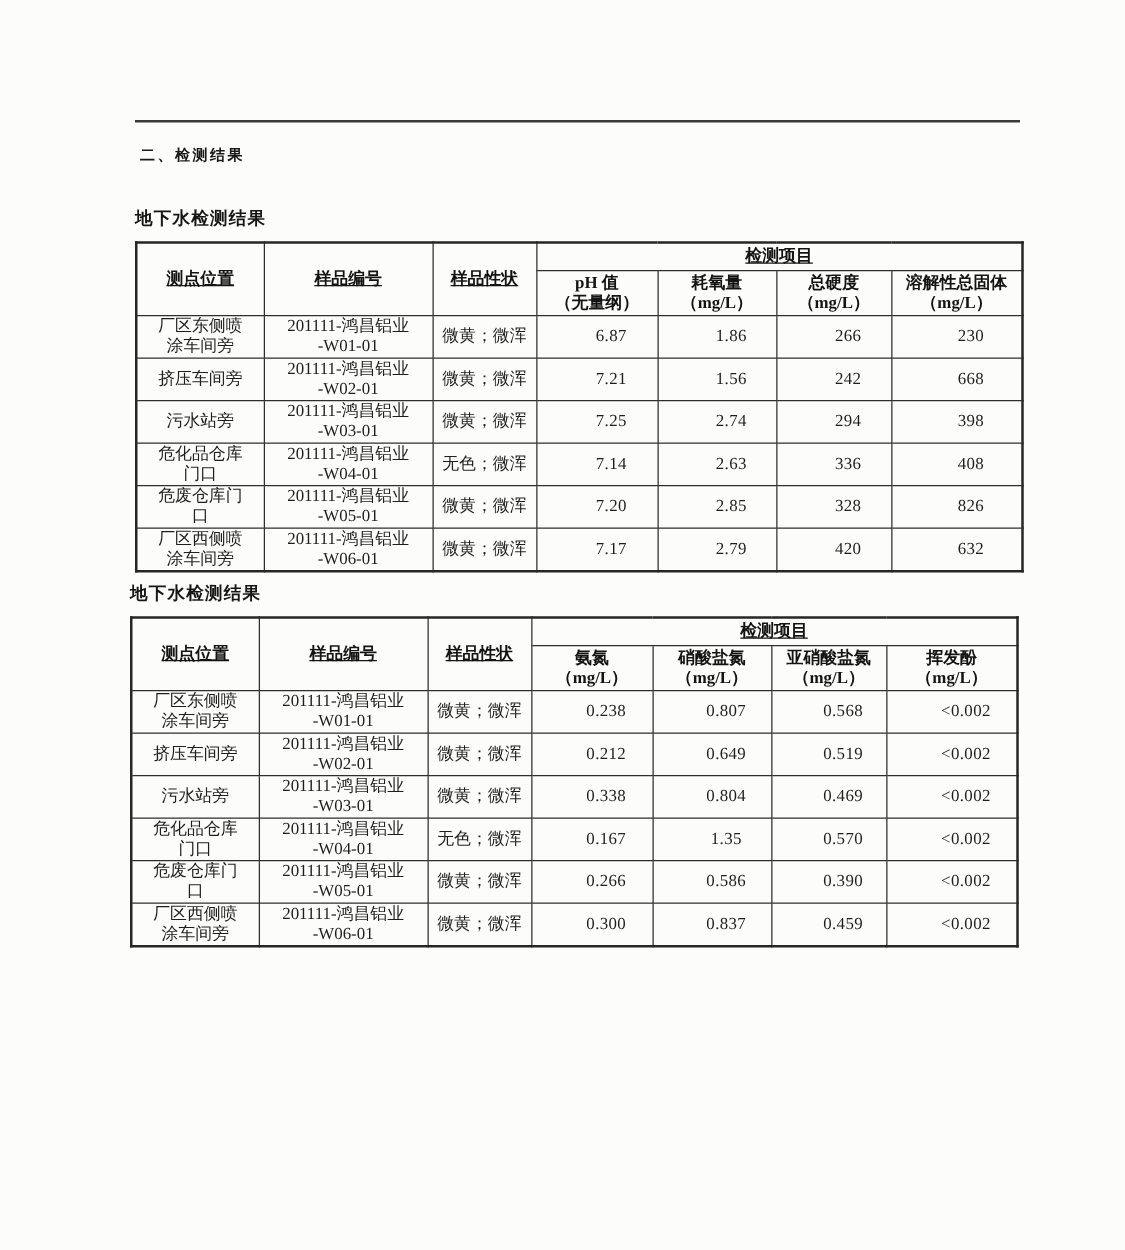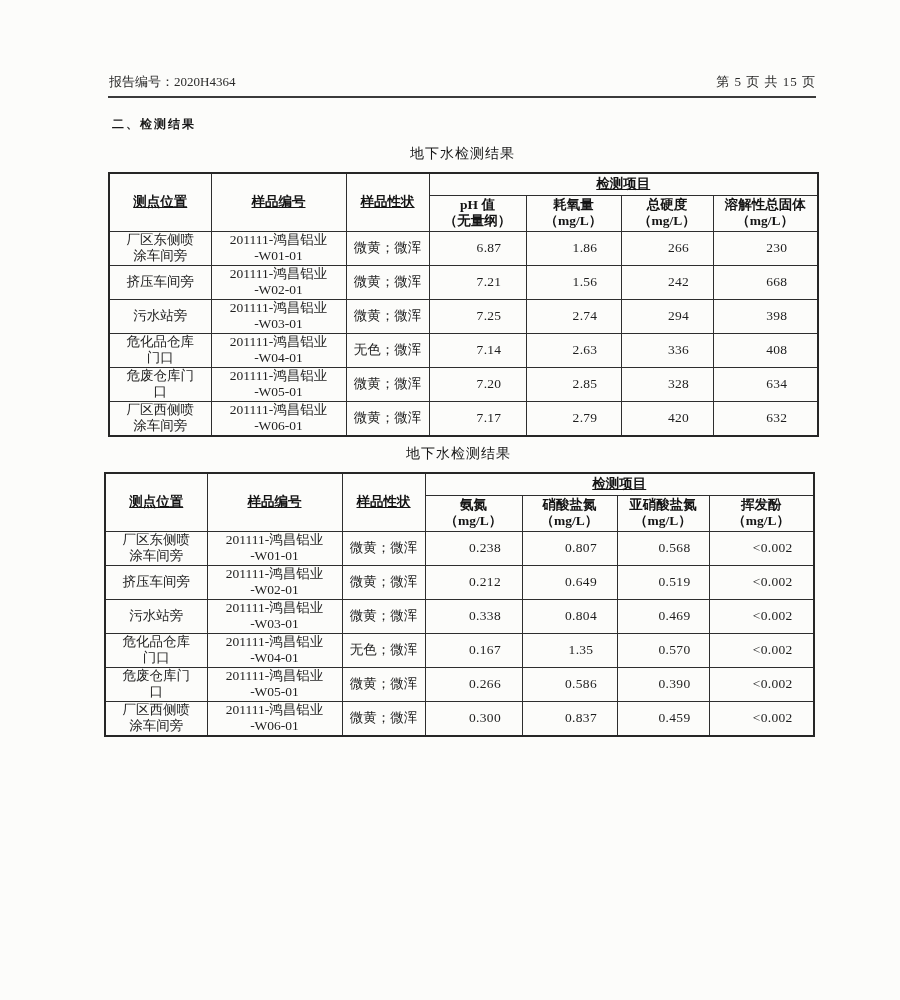--- a/index.html
+++ b/index.html
@@ -34,27 +34,27 @@
     font-family: "Liberation Sans", sans-serif;
     font-size: 12px;
     font-weight: bold;
     letter-spacing: 2px;
     color: #181818;
   }
   .table-block { position: absolute; width: 709px; }
   .tb1 { top: 145px; left: 108px; }
   .tb2 { top: 445px; left: 104px; }
   .table-title {
-    text-align: center;
     font-family: "Liberation Sans", sans-serif;
     font-size: 14px;
-    font-weight: normal;
+    font-weight: bold;
     letter-spacing: 1px;
     color: #161616;
     margin-bottom: 9px;
+    margin-top: 21px;
   }
   table {
     border-collapse: collapse;
     table-layout: fixed;
     width: 709px;
     border: 2px solid #262626;
   }
   th, td {
     border: 1px solid #2e2e2e;
     text-align: center;
@@ -69,24 +69,20 @@
   tr.group-row th { height: 22px; text-decoration: underline; }
   tr.sub-row th { height: 36px; }
   tbody tr { height: 34px; }
   td.num { letter-spacing: 0.3px; padding-left: 25px; }
 </style>
 </head>
 <body>
 
 <div class="page">
 
-  <div class="doc-header">
-    <span>报告编号：2020H4364</span>
-    <span class="pageno">第 5 页 共 15 页</span>
-  </div>
   <div class="header-rule"></div>
 
   <div class="section-title">二、检测结果</div>
 
   <div class="table-block tb1">
     <div class="table-title">地下水检测结果</div>
     <table>
       <colgroup>
         <col style="width:102px">
           <col style="width:135px">
@@ -159,21 +155,21 @@
         </tr>
         <tr>
           <td>危废仓库门
 口</td>
           <td>201111-鸿昌铝业
 -W05-01</td>
           <td>微黄；微浑</td>
           <td class="num">7.20</td>
           <td class="num">2.85</td>
           <td class="num">328</td>
-          <td class="num">634</td>
+          <td class="num">826</td>
         </tr>
         <tr>
           <td>厂区西侧喷
 涂车间旁</td>
           <td>201111-鸿昌铝业
 -W06-01</td>
           <td>微黄；微浑</td>
           <td class="num">7.17</td>
           <td class="num">2.79</td>
           <td class="num">420</td>

